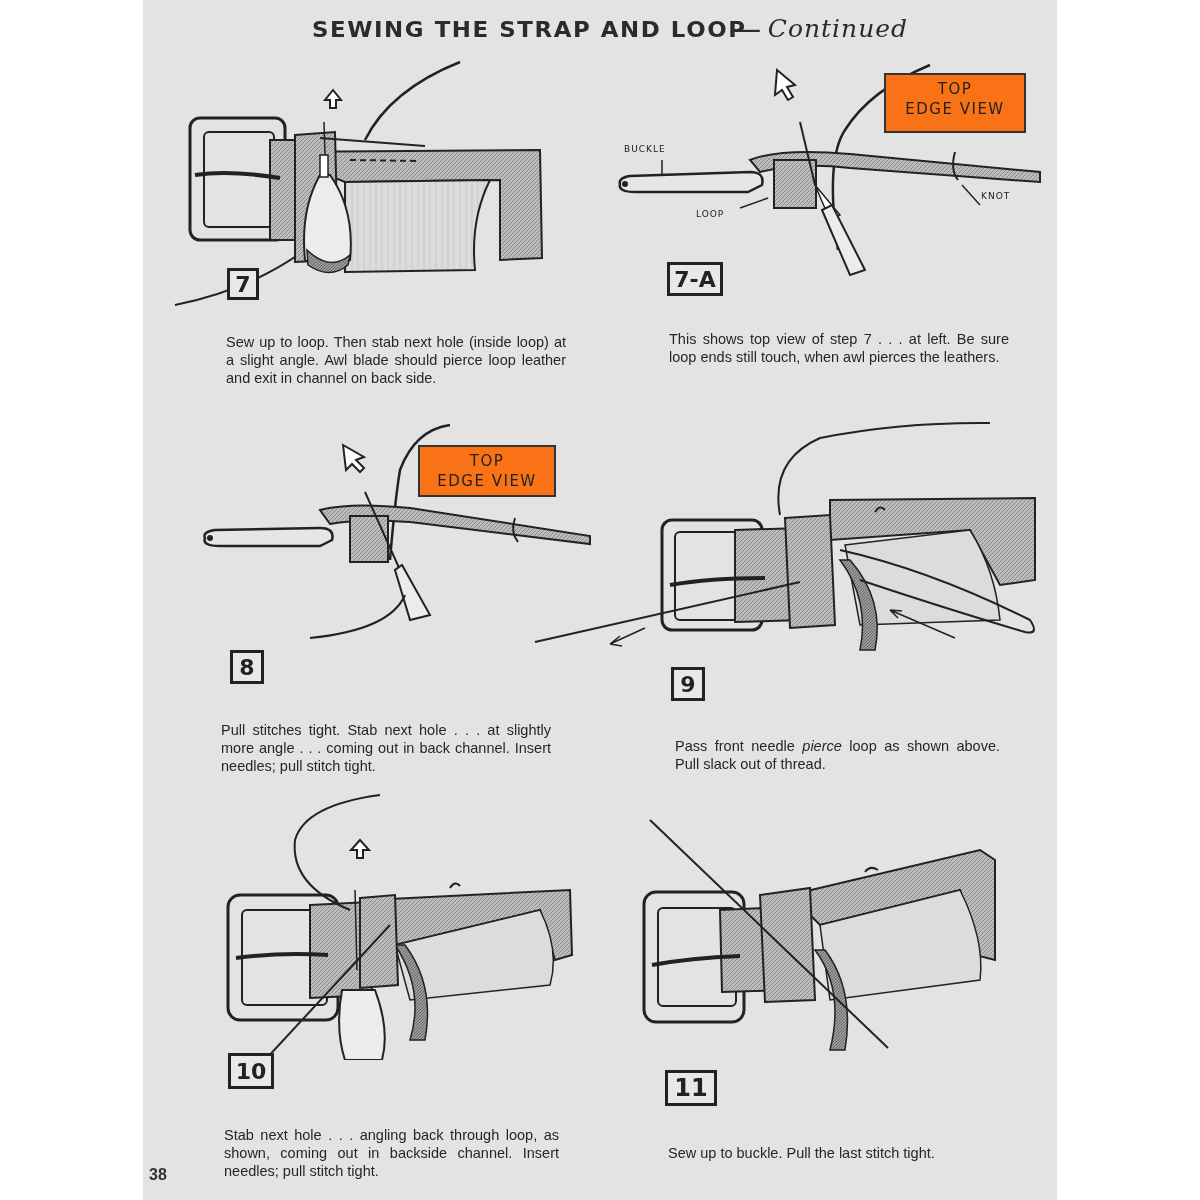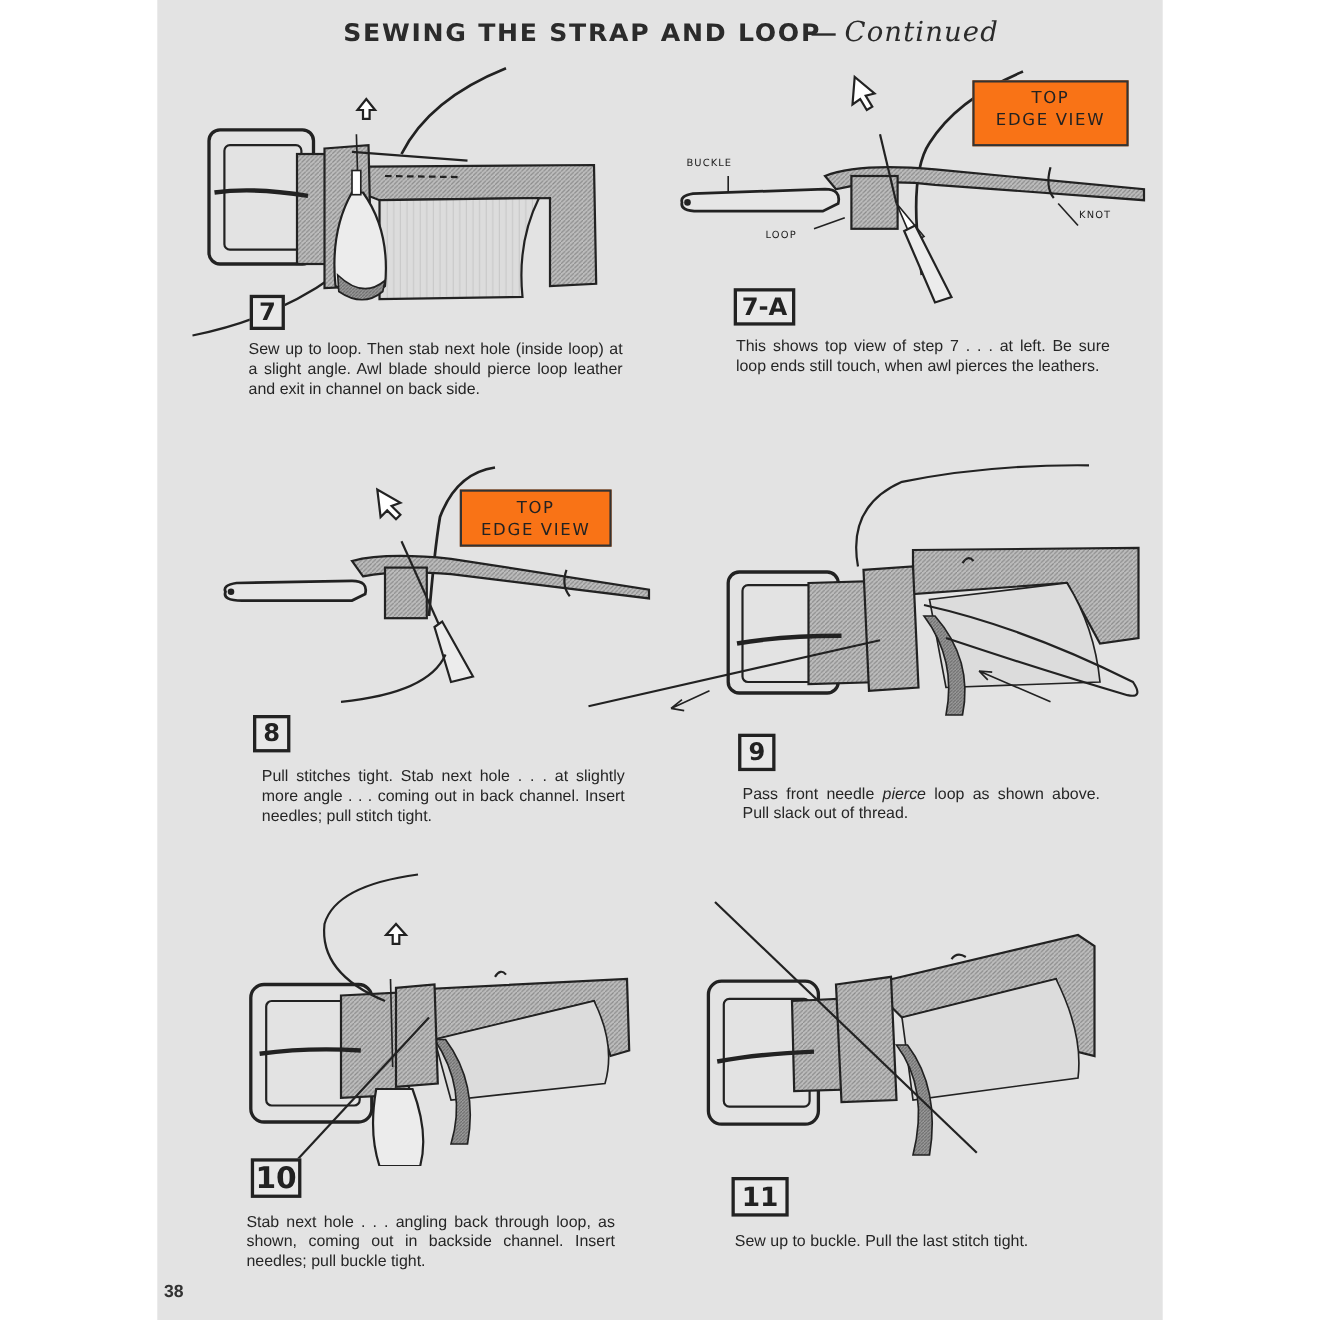--- a/index.html
+++ b/index.html
@@ -22,21 +22,21 @@
   }
   .illus { position: absolute; }
   .illus svg { display: block; }
   .step-box {
     position: absolute; border: 3px solid #222; background: #e8e8e8;
     font-family: "DejaVu Sans", sans-serif; font-weight: bold; color: #222;
     display: flex; align-items: center; justify-content: center; box-sizing: border-box;
   }
   .caption {
     position: absolute; font-family: "Liberation Sans", sans-serif; font-size: 14.5px; line-height: 18px;
-    color: #262626; text-align: justify; text-align-last: left;
+    color: #262626; text-align: justify; text-align-last: left; margin-top: 24px;
   }
   .caption em { font-style: italic; }
   .page-num {
     position: absolute; left: 149px; top: 1166px; font-size: 16px; font-weight: bold; color: #333;
   }
   .label-box {
     position: absolute; border: 2px solid #333; background: #f97316; box-sizing: border-box;
     font-family: "DejaVu Sans", sans-serif; font-size: 15px; letter-spacing: 1.5px; color: #222;
     text-align: center; line-height: 20px; padding-top: 4px;
   }
@@ -169,21 +169,21 @@
     <path d="M325,98 Q320,112 328,122" fill="none" stroke="#222" stroke-width="2"></path>
   </svg>
 </div>
 <div class="label-box" style="left:418px; top:445px; width:138px; height:52px;">
   <div>TOP</div>
   <div>EDGE VIEW</div>
 </div>
 <div class="step-box" style="left:230px; top:650px; width:34px; height:34px; font-size:22px;">
   <span>8</span>
 </div>
-<div class="caption" style="left:238px; top:697px; width:330px;">
+<div class="caption" style="left:221px; top:697px; width:330px;">
   <span>Pull stitches tight. Stab next hole . . . at slightly more angle . . . coming out in back channel. Insert needles; pull stitch tight.</span>
 </div>
 
 <div class="illus" style="left:530px; top:420px;">
   <svg width="520" height="240" viewBox="0 0 520 240">
     <defs>
       <pattern id="hatch4" width="4" height="4" patternUnits="userSpaceOnUse">
         <rect width="4" height="4" fill="#bdbdbd"></rect>
         <path d="M0,4 L4,0" stroke="#8a8a8a" stroke-width="1"></path>
       </pattern>
@@ -236,25 +236,25 @@
     <path d="M26,188 Q70,182 118,185" fill="none" stroke="#222" stroke-width="4"></path>
     <path d="M150,128 L185,125 L188,215 L150,218 Z" fill="url(#hatch5)" stroke="#222" stroke-width="2"></path>
     <path d="M150,70 L141,80 L147,80 L147,88 L153,88 L153,80 L159,80 Z" fill="#fff" stroke="#222" stroke-width="2"></path>
     <path d="M140,140 Q80,115 85,70 Q95,35 170,25" fill="none" stroke="#222" stroke-width="2"></path>
     <path d="M145,120 L147,200" stroke="#222" stroke-width="1.5"></path>
     <path d="M132,220 Q125,260 135,290 L172,290 Q180,260 165,220 Z" fill="#ececec" stroke="#222" stroke-width="2"></path>
     <path d="M180,155 L55,290" stroke="#222" stroke-width="2"></path>
     <path d="M240,118 Q245,110 250,116" fill="none" stroke="#222" stroke-width="2"></path>
   </svg>
 </div>
-<div class="step-box" style="left:228px; top:1053px; width:46px; height:36px; font-size:27px;">
+<div class="step-box" style="left:228px; top:1053px; width:46px; height:36px; font-size:22px;">
   <span>10</span>
 </div>
 <div class="caption" style="left:224px; top:1102px; width:335px;">
-  <span>Stab next hole . . . angling back through loop, as shown, coming out in backside channel. Insert needles; pull buckle tight.</span>
+  <span>Stab next hole . . . angling back through loop, as shown, coming out in backside channel. Insert needles; pull stitch tight.</span>
 </div>
 
 <div class="illus" style="left:630px; top:810px;">
   <svg width="420" height="260" viewBox="0 0 420 260">
     <defs>
       <pattern id="hatch6" width="4" height="4" patternUnits="userSpaceOnUse">
         <rect width="4" height="4" fill="#bdbdbd"></rect>
         <path d="M0,4 L4,0" stroke="#8a8a8a" stroke-width="1"></path>
       </pattern>
       <pattern id="hatch6d" width="3" height="3" patternUnits="userSpaceOnUse">

